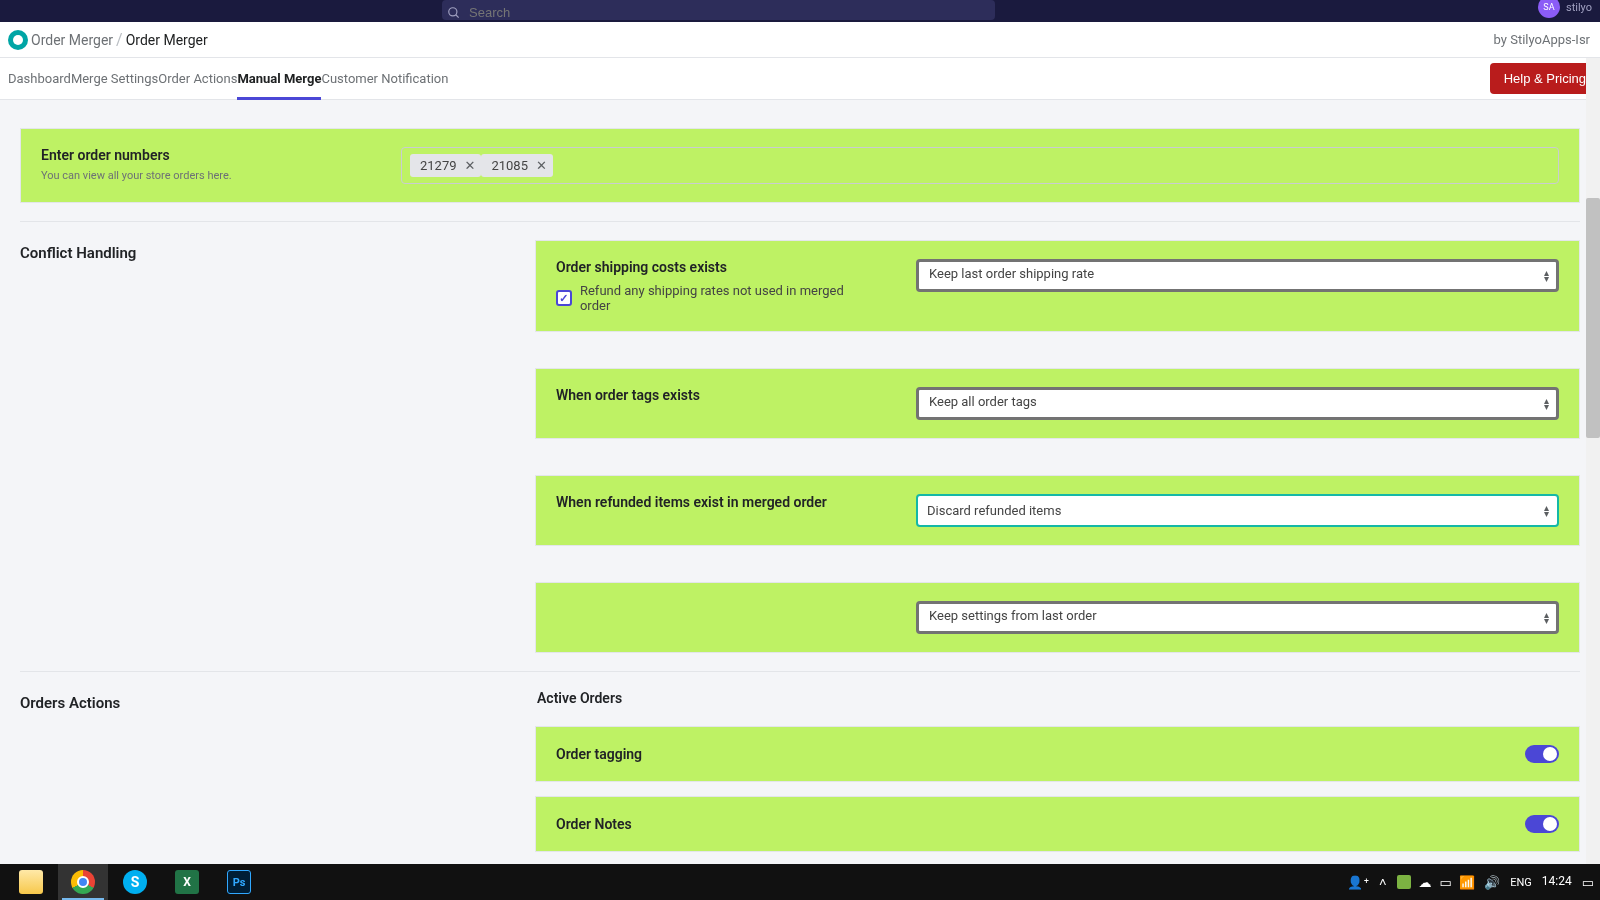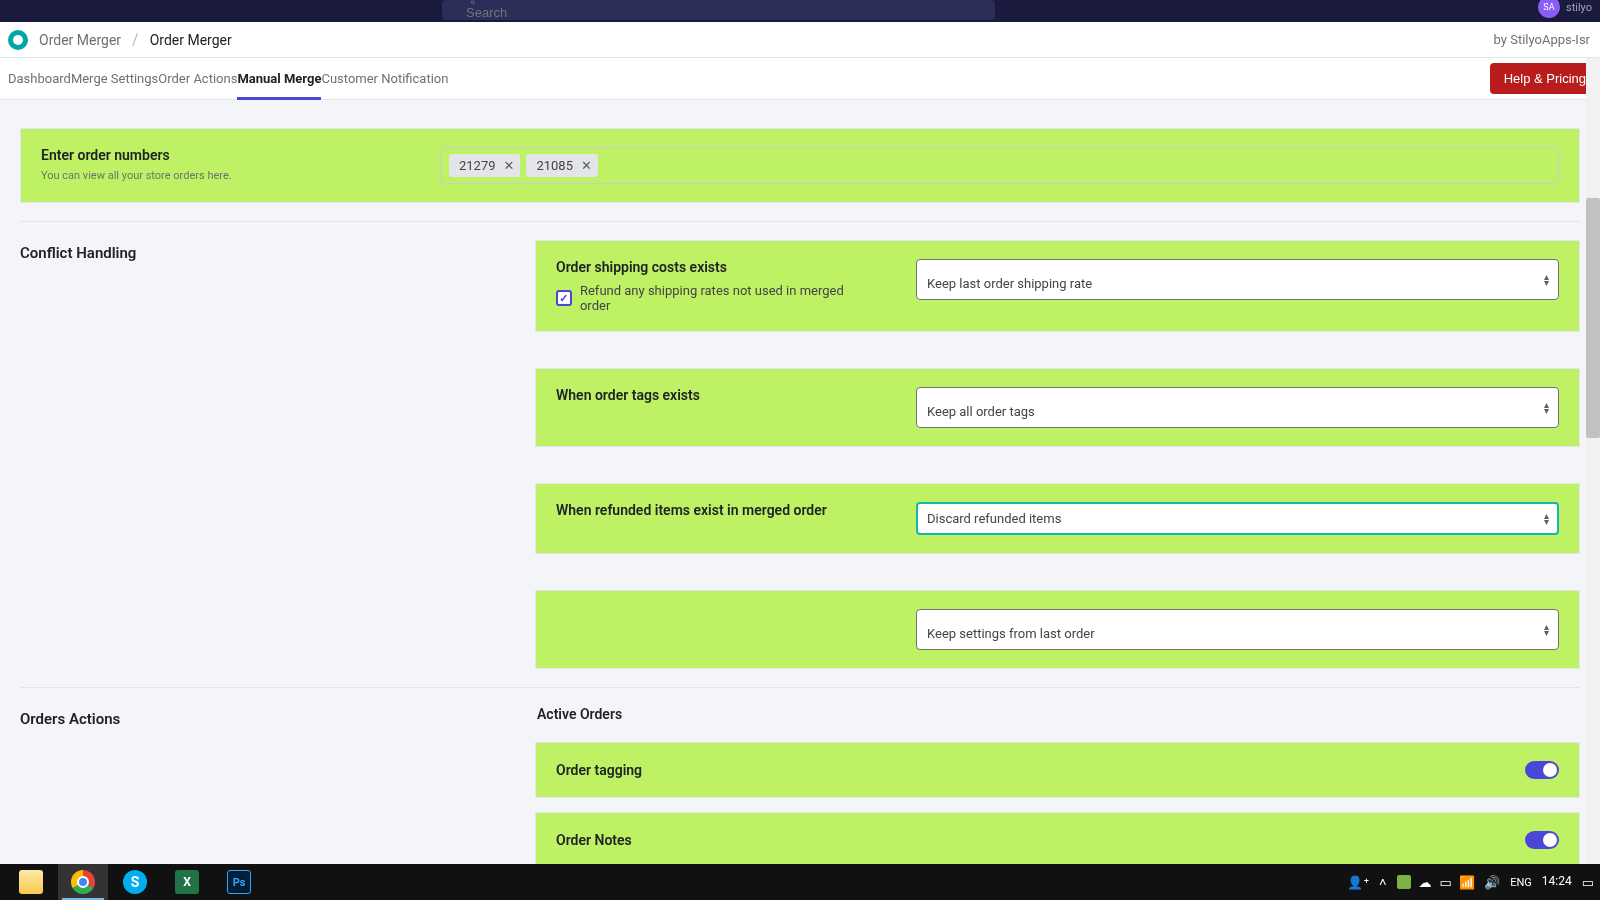--- a/index.html
+++ b/index.html
@@ -1,29 +1,29 @@
 <!DOCTYPE html>
 <html><head>
 <meta charset="utf-8">
 <style>
   * { box-sizing: border-box; margin: 0; padding: 0; }
   html, body { width: 1600px; height: 900px; font-family: -apple-system, BlinkMacSystemFont, "Segoe UI", Roboto, sans-serif; overflow: hidden; background: #f4f5f8; }
   
   
   .top-bar { height: 22px; background: #1a1a3e; display: flex; align-items: center; padding: 0 10px; position: relative; }
-  .search-container { position: absolute; left: 442px; width: 553px; height: 20px; background: #2d2d5a; border-radius: 4px; display: flex; align-items: flex-start; padding: 0 24px; top: 0; flex-direction: column; }
+  .search-container { position: absolute; left: 442px; width: 553px; height: 20px; background: #2d2d5a; border-radius: 4px; display: flex; align-items: flex-end; padding: 0 5px; top: 0; }
   .search-icon-svg { width: 14px; height: 14px; margin-right: 8px; }
   .search-input { background: transparent; border: none; color: #a0a0c0; font-size: 13px; flex: 1; outline: none; }
   .top-right { position: absolute; right: 8px; top: -4px; display: flex; align-items: center; gap: 6px; }
   .avatar-badge { width: 22px; height: 22px; border-radius: 50%; background: #8b5cf6; color: #fff; font-size: 9px; display: flex; align-items: center; justify-content: center; }
   .avatar-text { color: #a0a0c0; font-size: 11px; }
   
   
   .breadcrumb-bar { height: 36px; background: #fff; border-bottom: 1px solid #e3e5e9; display: flex; align-items: center; padding: 0 8px; justify-content: space-between; }
-  .breadcrumb-left { display: flex; align-items: center; gap: 11px; }
+  .breadcrumb-left { display: flex; align-items: center; gap: 3px; }
   .app-icon { width: 20px; height: 20px; border-radius: 50%; background: #00a5a5; display: flex; align-items: center; justify-content: center; }
   .app-icon-inner { width: 10px; height: 10px; background: #fff; border-radius: 50%; }
   .breadcrumb-text { font-size: 14px; color: #6d7175; }
   .breadcrumb-current { font-size: 14px; color: #202223; }
   .breadcrumb-sep { color: #babec3; }
   .breadcrumb-right { font-size: 13px; color: #6d7175; padding-right: 2px; }
   
   
   .tabs-bar { height: 42px; background: #fff; border-bottom: 1px solid #e3e5e9; display: flex; align-items: center; padding: 0 8px; justify-content: space-between; }
   .tabs-left { display: flex; height: 100%; align-items: center; }
@@ -40,26 +40,26 @@
   .section-body { flex: 1; display: flex; flex-direction: column; gap: 36px; }
   
   .card { background: #bef264; border: 1px solid #e3e6ea; border-radius: 0; padding: 18px 20px; box-shadow: 0 0 0 rgba(0,0,0,0); }
   .card-row { display: flex; align-items: flex-start; gap: 40px; }
   .card-left { flex: 0 0 320px; }
   .card-left-narrow { flex: 0 0 320px; display:flex; align-items:center; }
   .card-title { font-size: 14px; font-weight: 600; color: #212326; margin-bottom: 6px; }
   .card-hint { font-size: 11px; color: #6d7175; }
   .card-right { flex: 1; }
   
-  .tag-input { border: 1px solid #c9ccd1; border-radius: 4px; padding: 6px 8px; display: flex; gap: 6px; min-height: 36px; align-items: center; flex-wrap: wrap; margin-left: 39px; }
+  .tag-input { border: 1px solid #c9ccd1; border-radius: 4px; padding: 6px 8px; display: flex; min-height: 36px; align-items: center; flex-wrap: wrap; }
   .tag { background: #e4e5e9; border-radius: 3px; padding: 4px 6px 4px 10px; font-size: 13px; color: #444; display: flex; align-items: center; gap: 8px; }
   .tag-x { cursor: pointer; color: #5c5f62; font-size: 13px; line-height:1; }
   
   .select-wrap { position: relative; }
-  .select { width: 100%; border: 1px solid #737373; border-radius: 4px; padding: 16px 30px 8px 10px; font-size: 13px; color: #444; background: #fff; appearance: none; cursor: pointer; }
+  .select { width: 100%; border: 3px solid #737373; border-radius: 4px; padding: 4px 30px 8px 10px; font-size: 13px; color: #444; background: #fff; appearance: none; cursor: pointer; }
   .select.focused { border: 2px solid #14b8a6; padding: 7px 29px 7px 9px; }
   .select-caret { position: absolute; right: 10px; top: 50%; transform: translateY(-50%); pointer-events: none; font-size: 10px; color: #5c5f62; display:flex; flex-direction:column; line-height:0.6; }
   
   .checkbox-row { display: flex; align-items: center; gap: 8px; margin-top: 8px; }
   .checkbox { width: 16px; height: 16px; border: 2px solid #4b47d6; border-radius: 3px; background: #fff; display: flex; align-items: center; justify-content: center; cursor: pointer; }
   .checkbox.checked::after { content: '✓'; color: #4b47d6; font-size: 11px; font-weight: bold; }
   .checkbox-label { font-size: 13px; color: #444; }
   
   .toggle-row { display: flex; align-items: center; justify-content: space-between; }
   .toggle-title { font-size: 14px; font-weight: 600; color: #212326; }

